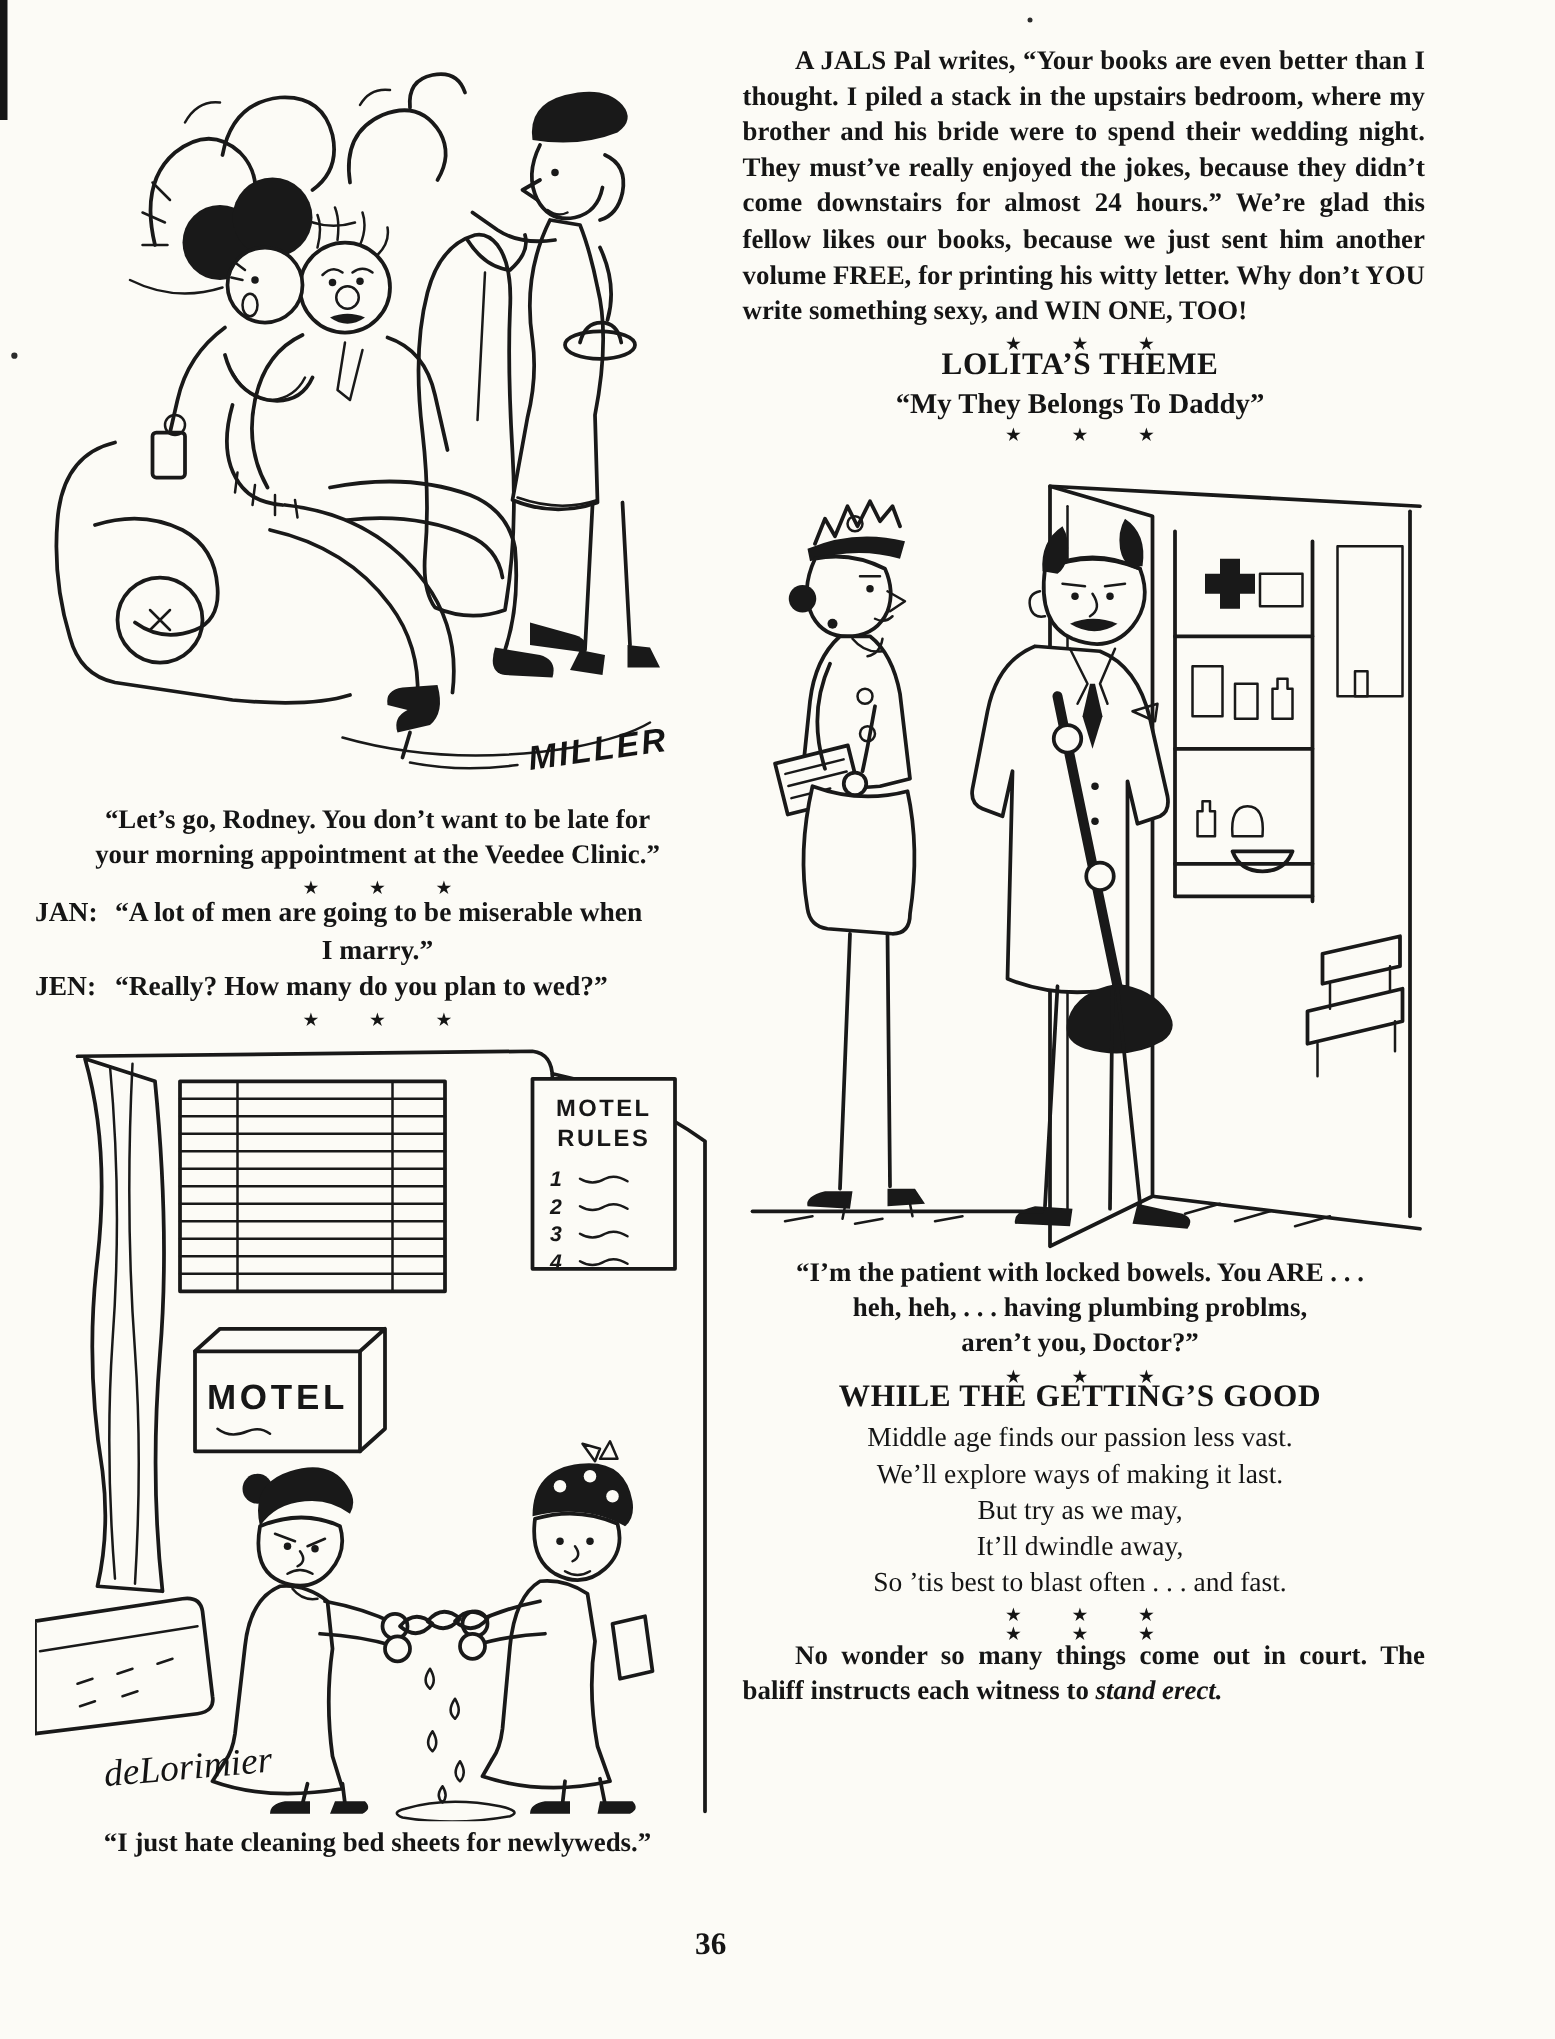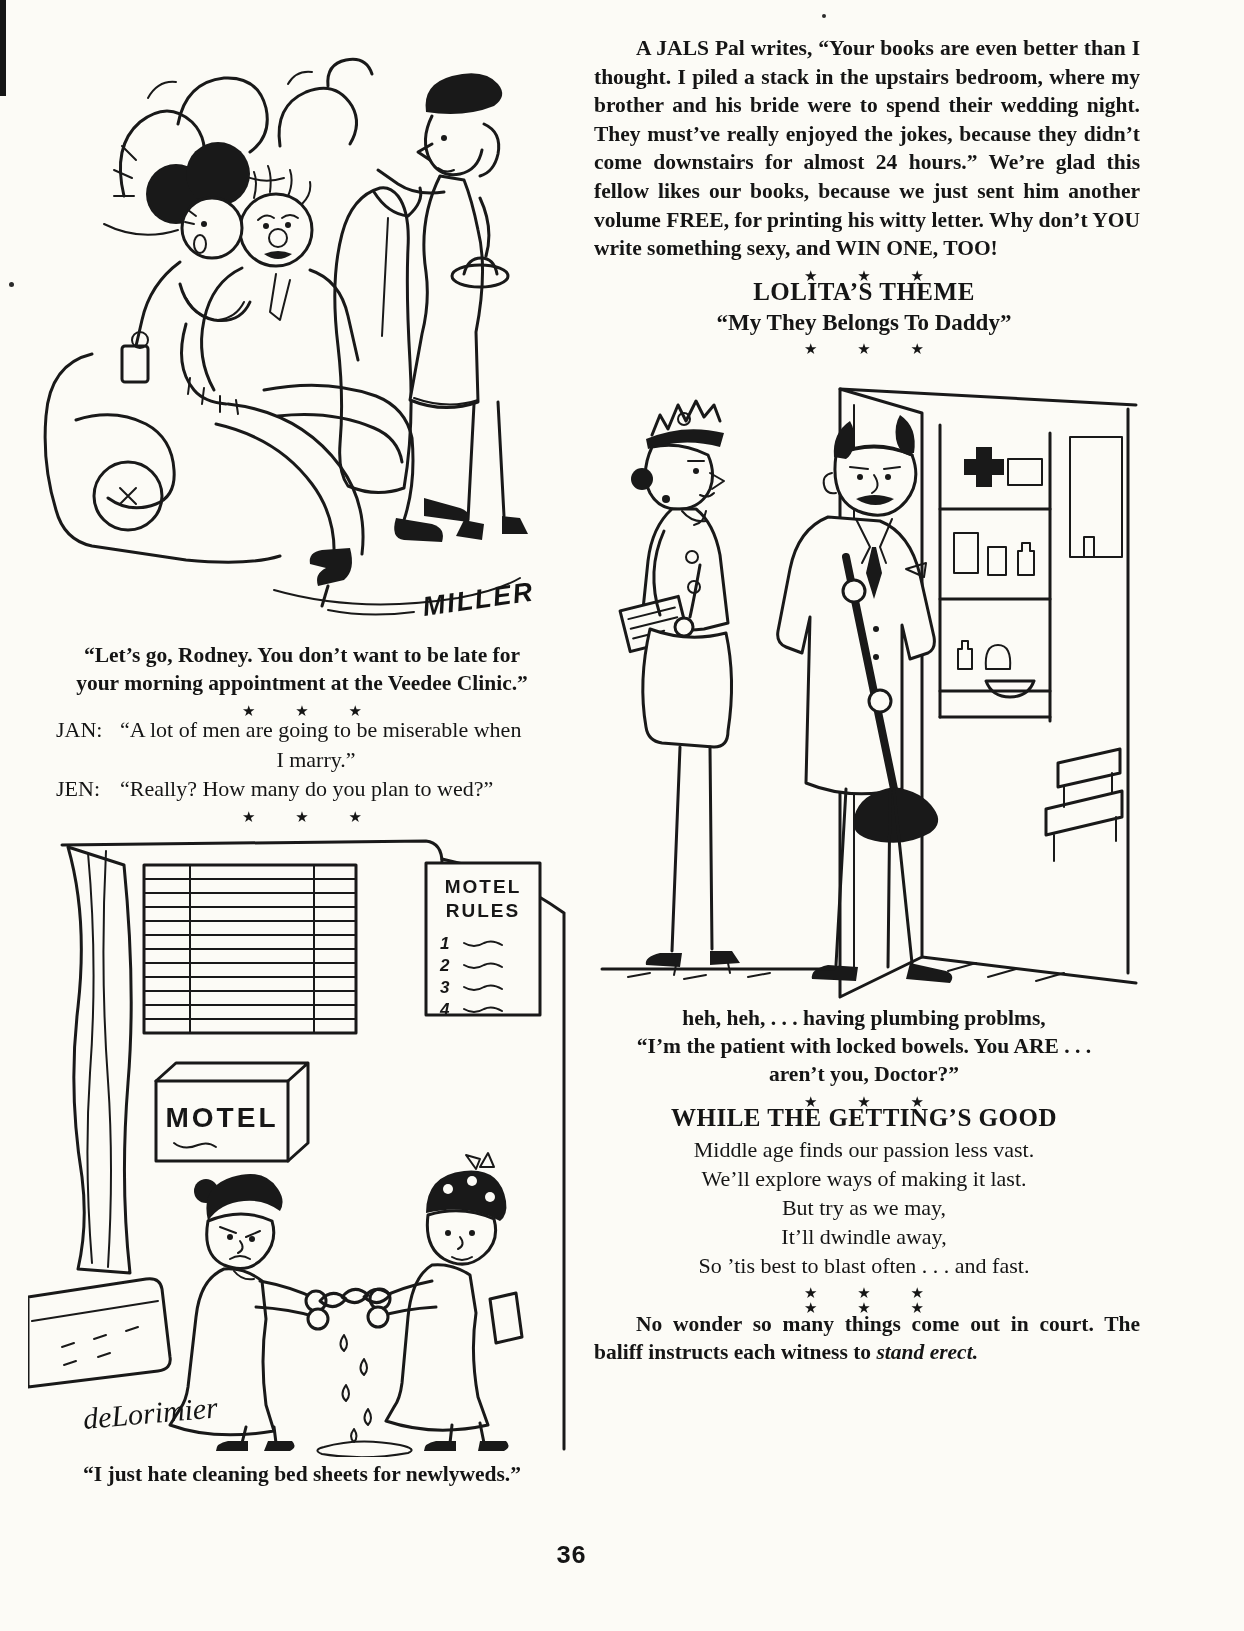--- a/index.html
+++ b/index.html
@@ -11,27 +11,27 @@
   .col-left{position:absolute;left:28px;top:28px;width:548px;}
   .col-right{position:absolute;left:588px;top:34px;width:552px;}
 
   .body-par{font-size:21.5px;line-height:1.33;text-align:justify;font-weight:bold;margin:0 0 2px 6px;}
   .indent{text-indent:42px;}
   .stars{text-align:center;font-size:15px;letter-spacing:18px;padding-left:18px;line-height:1;margin:6px 0 4px 0;}
   .stars.over{margin-bottom:-6px;position:relative;z-index:2;}
   .heading{font-size:25px;font-weight:bold;text-align:center;letter-spacing:.5px;line-height:1.15;}
   .subheading{font-size:23px;font-weight:bold;text-align:center;margin-top:3px;line-height:1.15;}
   .caption{font-size:21.5px;font-weight:bold;text-align:center;line-height:1.3;margin-top:4px;}
-  .dialog{font-size:22px;font-weight:normal;line-height:1.35;margin-top:2px;margin-left:28px;}
+  .dialog{font-size:22px;font-weight:bold;line-height:1.35;margin-top:2px;}
   .dialog-label{display:inline-block;min-width:64px;}
   .dialog-cont{text-align:center;}
   .poem{font-size:22px;font-weight:normal;text-align:center;line-height:1.32;margin-top:2px;}
   .italic{font-style:italic;}
   .cartoon{display:block;margin:0 auto;}
-  .page-number{position:absolute;left:556px;top:1542px;font-size:25px;font-weight:bold;font-family:Liberation Mono, monospace;}
+  .page-number{position:absolute;left:556px;top:1542px;font-size:25px;font-weight:bold;}
 
   
   .artifact-edge{position:absolute;left:0;top:0;width:6px;height:96px;background:#161616;}
   .speck{position:absolute;width:5px;height:5px;border-radius:50%;background:#2b2b2b;}
   .speck-a{left:9px;top:282px;}
   .speck-b{left:822px;top:14px;width:4px;height:4px;}
 
   
   .ln{fill:none;stroke:#191919;stroke-width:3;stroke-linecap:round;stroke-linejoin:round;}
   .ln2{fill:none;stroke:#191919;stroke-width:2;stroke-linecap:round;stroke-linejoin:round;}
@@ -324,22 +324,22 @@
         <path class="pp" d="M62,268 q-12,52 -4,98 q2,14 16,16 l52,4 q14,0 14,-16 q8,-52 -2,-98 q-38,10 -76,-4 z"></path>
         <path class="ln" d="M92,386 l-8,204 M122,386 l2,202"></path>
         <path class="fl" d="M72,592 q-16,4 -14,12 l34,2 2,-14 z M122,590 v14 l30,-2 -8,-12 z"></path>
         <path class="ln2" d="M88,604 l-2,10 M140,602 l2,10"></path>
       </g>
       <path class="ln" d="M14,608 H246"></path>
       <path class="ln2" d="M40,616 l22,-4 M96,618 l22,-4 M160,616 l22,-4"></path>
     </svg>
 
     <div class="caption">
+      <div>“I’m the patient with locked bowels. You ARE . . .</div>
       <div>heh, heh, . . . having plumbing problms,</div>
-      <div>“I’m the patient with locked bowels. You ARE . . .</div>
       <div>aren’t you, Doctor?”</div>
     </div>
 
     <div class="stars over">★ ★ ★</div>
     <div class="heading">WHILE THE GETTING’S GOOD</div>
 
     <div class="poem">
       <div>Middle age finds our passion less vast.</div>
       <div>We’ll explore ways of making it last.</div>
       <div>But try as we may,</div>

